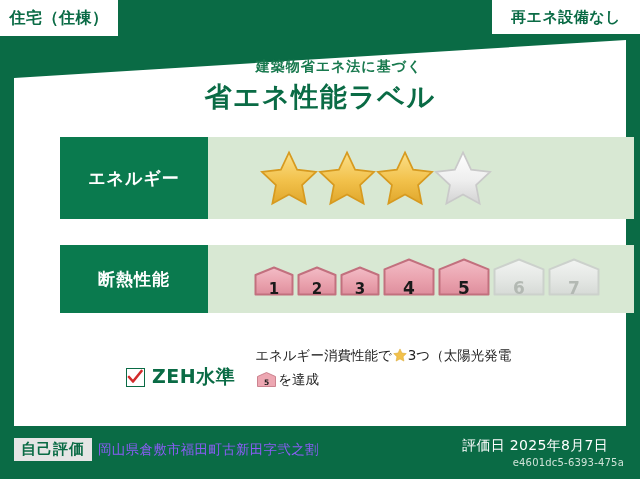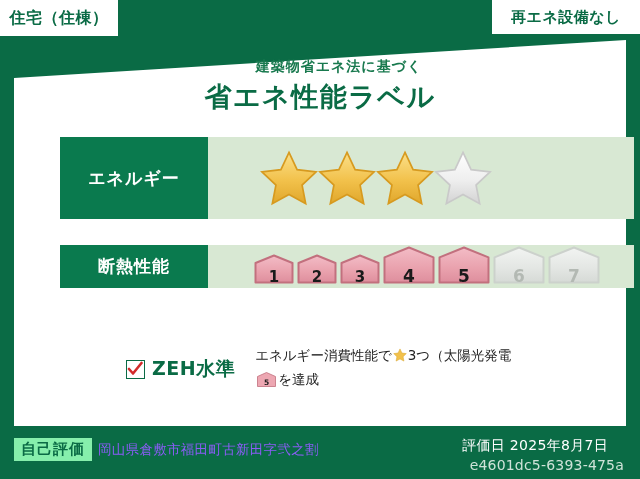--- a/index.html
+++ b/index.html
@@ -83,21 +83,21 @@
   
   .row {
     position: absolute;
     left: 36px;
     width: 574px;
     display: flex;
     align-items: stretch;
     margin-left: 24px;
   }
   .row-energy { top: 137px; height: 82px; }
-  .row-insul  { top: 245px; height: 43px; }
+  .row-insul  { top: 245px; height: 68px; }
 
   .row-label {
     width: 148px;
     background: #0a7a4e;
     color: #ffffff;
     font-weight: bold;
     font-size: 17px;
     line-height: 1.35;
     display: flex;
     flex-direction: column;
@@ -140,21 +140,21 @@
   .zeh-wrap {
     position: absolute;
     left: 126px;
     top: 344px;
     display: flex;
     align-items: flex-start;
   }
   .zeh-badge {
     display: flex;
     align-items: center;
-    margin-top: 12px;
+    margin-top: 20px;
     justify-content: space-between;
   }
   .zeh-check {
     width: 19px; height: 19px;
     border: 1.5px solid #0a6b45;
     background: #ffffff;
     position: relative;
     box-sizing: border-box;
     margin-right: 7px;
   }
@@ -180,21 +180,21 @@
     position: absolute;
     left: 0;
     bottom: 0;
     width: 640px;
     height: 50px;
   }
   .self-eval {
     position: absolute;
     left: 14px;
     top: 9px;
-    background: #86efac;
+    background: #e5e5e5;
     color: #0a6b45;
     font-weight: bold;
     font-size: 15px;
     padding: 2px 7px;
     letter-spacing: 1px;
   }
   .address {
     position: absolute;
     left: 98px;
     top: 12px;
@@ -208,21 +208,21 @@
     top: 8px;
     color: #ffffff;
     font-size: 14px;
     letter-spacing: 0.3px;
   }
   .eval-id {
     position: absolute;
     right: 16px;
     top: 28px;
     color: #cfe3d8;
-    font-size: 14px;
+    font-size: 10px;
     letter-spacing: 0.2px;
   }
 </style>
 </head>
 <body>
 
 <div id="label-root">
 
   <div class="green-frame"></div>
   <div class="white-body"></div>

